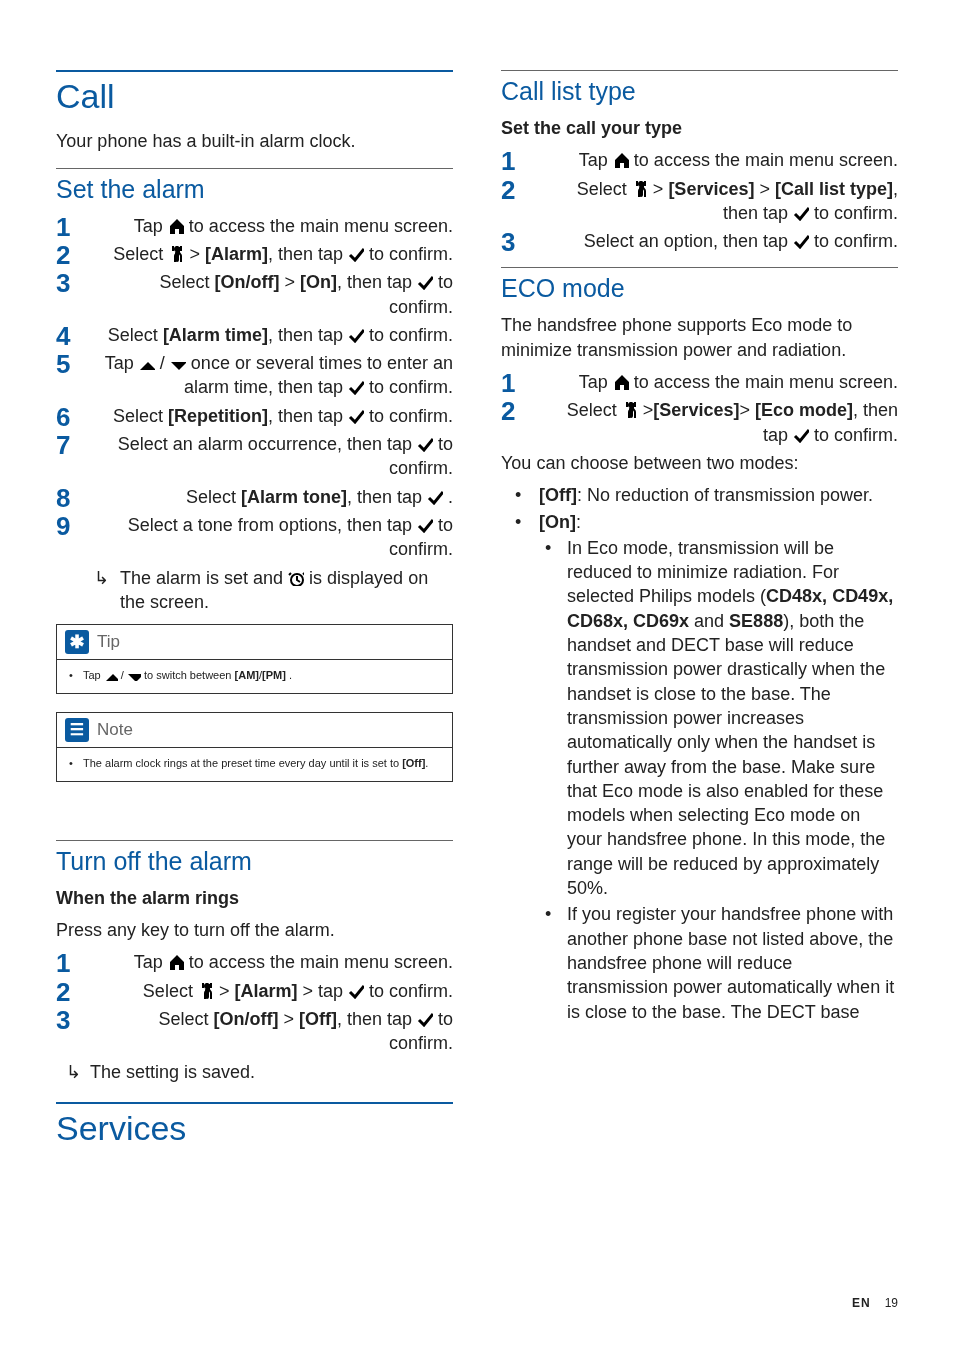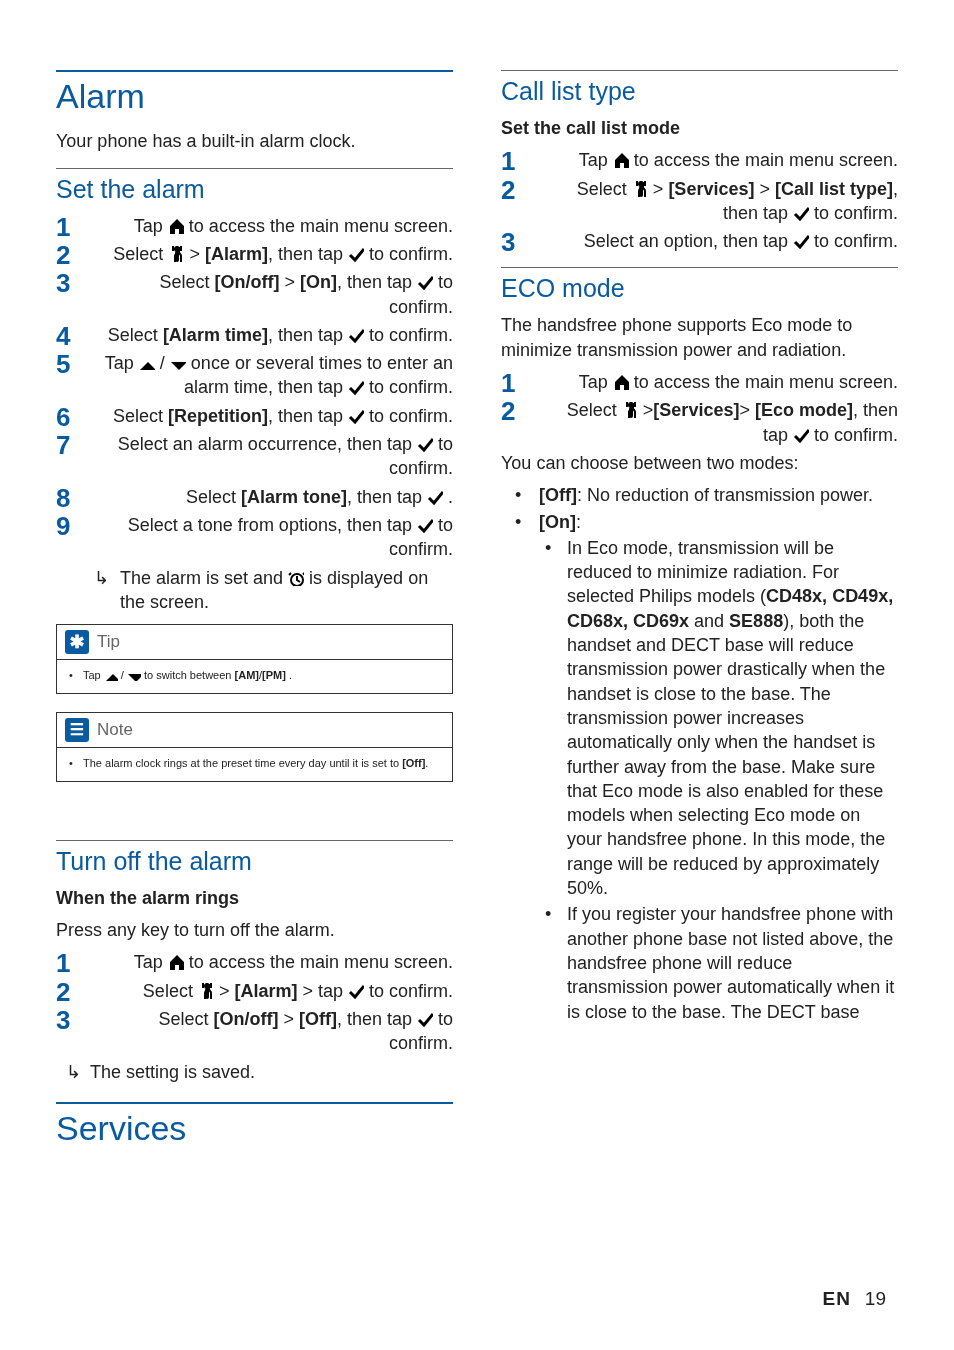--- a/index.html
+++ b/index.html
@@ -150,23 +150,23 @@
     padding: 8px 10px 10px 10px;
   }
   .callout-body ul { list-style: none; padding: 0; margin: 0; }
   .callout-body li {
     position: relative; padding-left: 16px; font-size: 11px; line-height: 1.35;
   }
   .callout-body li::before { content: "•"; position: absolute; left: 2px; top: 0; }
   svg.icon { vertical-align: -2px; }
   .footer {
     position: absolute;
-    right: 68px;
+    right: 56px;
     bottom: 40px;
-    font-size: 19px;
+    font-size: 12px;
   }
   .footer .lang { font-weight: 700; letter-spacing: 1px; margin-right: 14px; }
   .avoid-break { break-inside: avoid; }
   .gap { height: 26px; }
 </style>
 </head>
 <body>
 
 <svg width="0" height="0" style="position:absolute">
   <defs>
@@ -195,21 +195,21 @@
         <path d="M9 6 L9 10 L12 12" stroke="#000" stroke-width="2" fill="none"></path>
         <path d="M3 3 L1 5 M15 3 L17 5" stroke="#000" stroke-width="2"></path>
       </g>
   </defs>
 </svg>
 
 <div class="page">
 
   <div class="avoid-break">
     <hr class="section-rule">
-    <h1 class="section">Alarm</h1>
+    <h1 class="section">Call</h1>
     <p>Your phone has a built-in alarm clock.</p>
   </div>
 
   <div class="avoid-break">
     <hr class="sub-rule">
     <h2 class="subsection">Set the alarm</h2>
     <ol class="steps">
       <li><span>Tap </span><svg class="icon" width="16" height="16">
             <use href="#i-home"></use>
           </svg><span> to access the main menu screen.</span></li>
@@ -302,21 +302,21 @@
   <div class="result-col avoid-break"><span>The setting is saved.</span></div>
 
   <div class="avoid-break">
     <hr class="section-rule">
     <h1 class="section">Services</h1>
   </div>
 
   <div class="avoid-break">
     <hr class="sub-rule" style="margin-top:4px">
     <h2 class="subsection">Call list type</h2>
-    <p class="bold">Set the call list mode</p>
+    <p class="bold">Set the call your type</p>
     <ol class="steps">
       <li><span>Tap </span><svg class="icon" width="16" height="16">
             <use href="#i-home"></use>
           </svg><span> to access the main menu screen.</span></li>
       <li><span>Select </span><svg class="icon" width="16" height="16">
             <use href="#i-fork"></use>
           </svg><span> &gt; </span><span class="bold">[Services]</span><span> &gt; </span><span class="bold">[Call list type]</span><span>, then tap </span><svg class="icon" width="16" height="16">
             <use href="#i-check"></use>
           </svg><span> to confirm.</span></li>
       <li><span>Select an option, then tap </span><svg class="icon" width="16" height="16">

